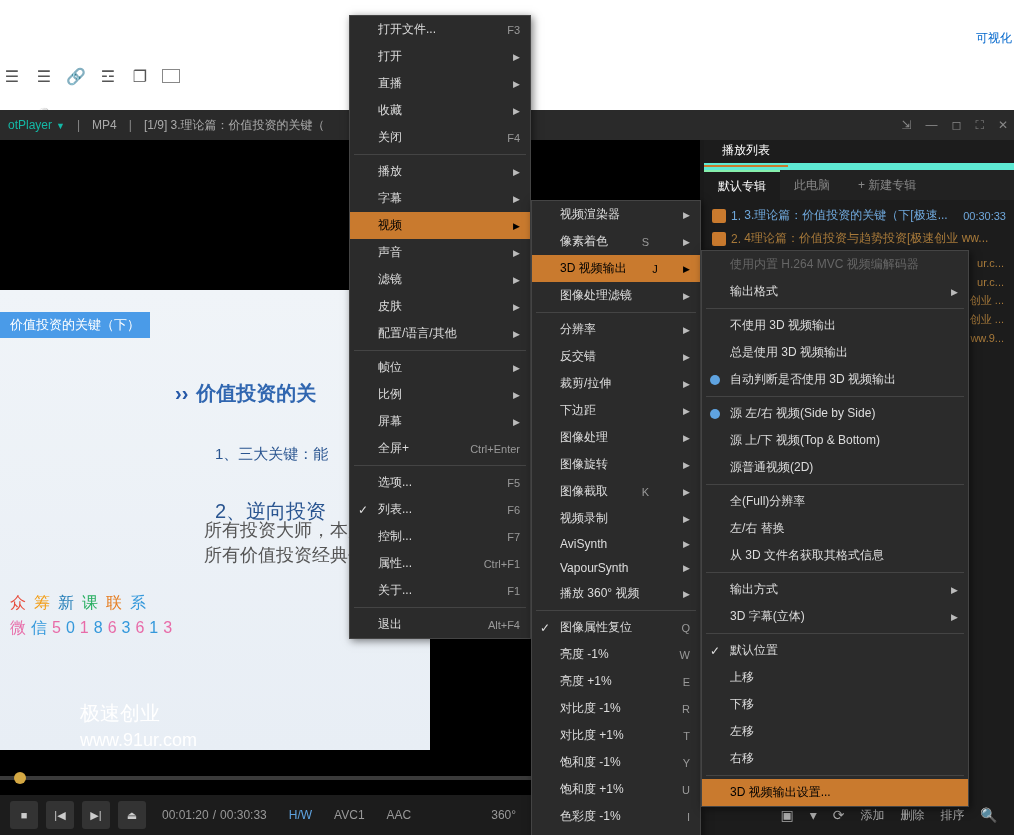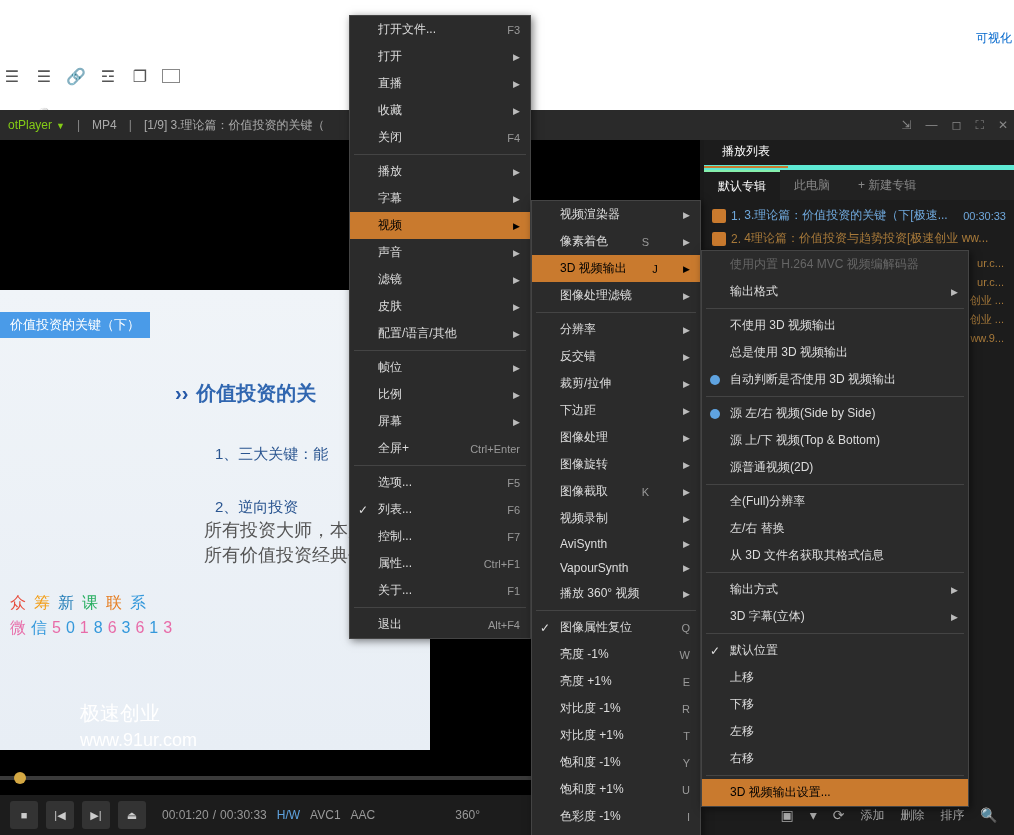--- a/index.html
+++ b/index.html
@@ -9,58 +9,58 @@
 .top-toolbar { position: absolute; top: 0; left: 0; right: 0; height: 110px; background: #fff; margin-top: 28px; }
 .top-link { position: absolute; top: 2px; right: 2px; color: #0066cc; font-size: 12px; }
 .icons-row { position: absolute; top: 38px; left: 2px; display: flex; gap: 12px; align-items: center; }
 .tool-icon { width: 20px; height: 20px; display: inline-flex; align-items: center; justify-content: center; color: #555; cursor: pointer; font-size: 16px; }
 .bottom-icons { position: absolute; top: 78px; left: 2px; display: flex; gap: 12px; }
 
 
 .player { position: absolute; top: 110px; left: 0; right: 0; bottom: 0; background: #1a1a1a; }
 .player-title { height: 30px; background: #2a2a2a; display: flex; align-items: center; color: #aaa; padding: 0 8px; font-size: 12px; }
 .title-seg { margin-right: 12px; }
-.title-name { color: #84cc16; text-align: center; }
+.title-name { color: #14b8a6; text-align: center; }
 .title-name .dropdown-ar { margin-left: 4px; font-size: 9px; }
 .win-controls { position: absolute; right: 6px; top: 0; height: 30px; display: flex; align-items: center; gap: 14px; color: #888; }
 .win-controls span { cursor: pointer; font-size: 12px; }
 
 
 .video-area { position: absolute; top: 140px; left: 0; width: 700px; bottom: 40px; background: #000; overflow: hidden; }
 .video-content { position: absolute; left: 0; top: 150px; width: 430px; height: 460px; background: linear-gradient(#f0f4f8,#e8eef5); color: #333; }
 .blue-tag { position: absolute; left: 0; top: 22px; background: #4a9be8; color: #fff; padding: 4px 10px; font-size: 13px; }
 .headline { position: absolute; left: 175px; top: 90px; color: #3066b0; font-size: 20px; font-weight: bold; }
 .head-arrow { color: #2558a8; margin-right: 8px; }
 .bul1 { position: absolute; left: 215px; top: 155px; color: #2a5590; font-size: 15px; }
-.bul2 { position: absolute; left: 215px; top: 208px; color: #2a5590; font-size: 15px; }
+.bul2 { position: absolute; left: 215px; top: 208px; color: #2a5590; font-size: 20px; }
 .bul2-sub { position: absolute; left: 204px; top: 228px; color: #555; font-size: 18px; line-height: 1.4; }
 .rainbow { position: absolute; left: 10px; top: 303px; font-size: 16px; letter-spacing: 8px; }
 .rainbow span:nth-child(1){color:#e74c3c}.rainbow span:nth-child(2){color:#f39c12}.rainbow span:nth-child(3){color:#2980b9}.rainbow span:nth-child(4){color:#27ae60}.rainbow span:nth-child(5){color:#e67e22}.rainbow span:nth-child(6){color:#3498db}
 .rainbow2 { position: absolute; left: 10px; top: 328px; font-size: 16px; letter-spacing: 5px; }
 .rainbow2 span:nth-child(odd){color:#e86ba8}.rainbow2 span:nth-child(even){color:#3498db}
 .watermark { position: absolute; left: 80px; top: 560px; color: #fff; font-size: 20px; }
 .watermark2 { position: absolute; left: 80px; top: 590px; color: #fff; font-size: 18px; }
 
 
 .progress { position: absolute; bottom: 55px; left: 0; right: 310px; height: 4px; background: #3a3a3a; }
 .progress-knob { position: absolute; left: 14px; top: -4px; width: 12px; height: 12px; border-radius: 50%; background: #d4a843; }
 
 
 .controls { position: absolute; bottom: 0; left: 0; right: 0; height: 40px; background: #1c1c1c; display: flex; align-items: center; padding: 0 10px; color: #999; font-size: 12px; }
 .ctrl-btn { width: 28px; height: 28px; background: #333; border-radius: 3px; display: inline-flex; align-items: center; justify-content: center; margin-right: 8px; color: #ccc; cursor: pointer; font-size: 11px; }
 .ctime { margin-left: 8px; }
-.codec { margin-left: 10px; }
+.codec { margin-left: 22px; }
 .hw { color: #5fa3e0; }
 .controls-right { position: absolute; right: 16px; display: flex; align-items: center; gap: 16px; color: #aaa; }
 .controls-right .link-btn { cursor: pointer; }
 .small-icon { font-size: 14px; cursor: pointer; }
 
 
 .playlist { position: absolute; top: 140px; right: 0; width: 310px; bottom: 40px; background: #1c1c1c; color: #ccc; }
-.pl-tab-top { height: 30px; display: flex; align-items: center; border-bottom: 5px solid #5eead4; }
+.pl-tab-top { height: 30px; display: flex; align-items: center; border-bottom: 7px solid #5eead4; }
 .pl-tab-top .tt { padding: 6px 18px; color: #fff; border-bottom: 2px solid #c97a2e; }
 .pl-tabs { height: 30px; display: flex; align-items: center; font-size: 12px; background: #222; }
 .pl-tabs .tab { padding: 6px 14px; color: #888; cursor: pointer; }
 .pl-tabs .tab.active { color: #fff; background: #1c1c1c; border-top: 2px solid #86efac; }
 .pl-items { padding: 4px 6px; }
 .pl-item { display: flex; align-items: center; padding: 3px 2px; font-size: 12px; color: #a87a3a; cursor: pointer; }
 .pl-item.sel { color: #6fa8dc; }
 .pl-item .ficon { width: 14px; height: 14px; background: #c97a2e; margin-right: 5px; border-radius: 2px; flex-shrink: 0; }
 .pl-item .dur { margin-left: auto; color: #6fa8dc; font-size: 11px; }
 

